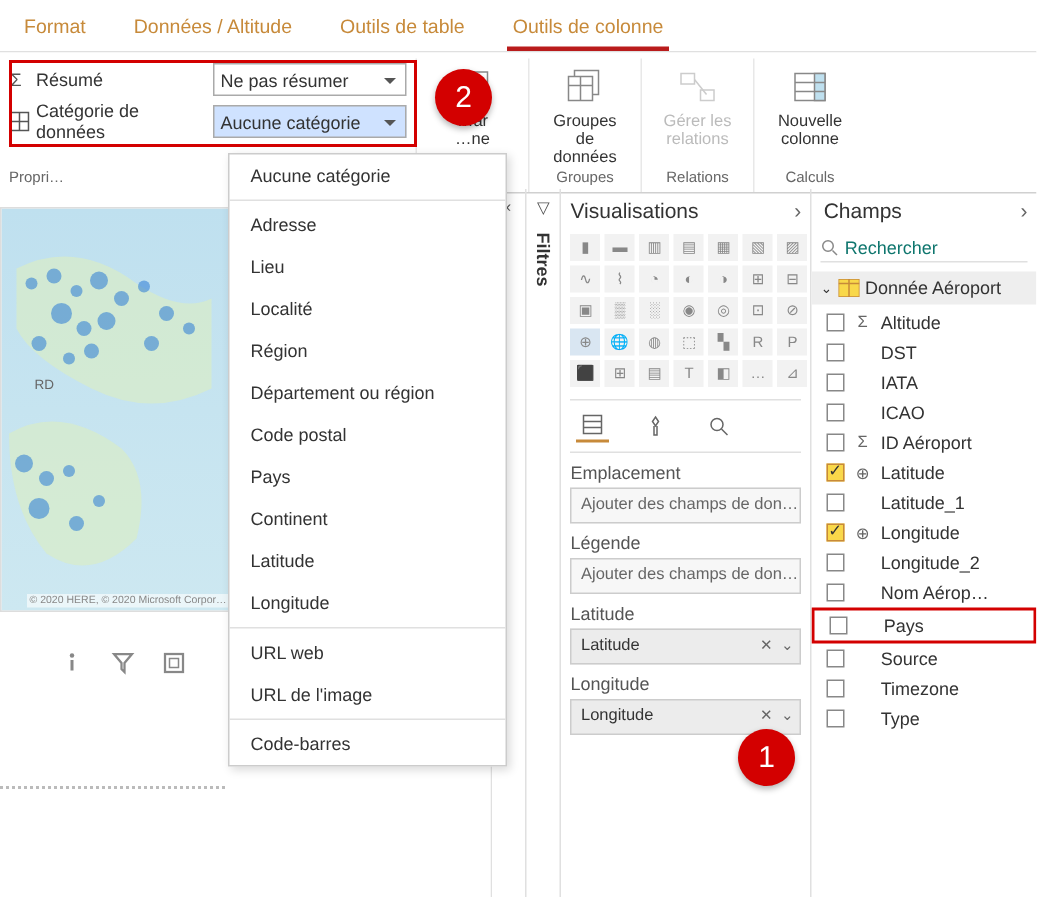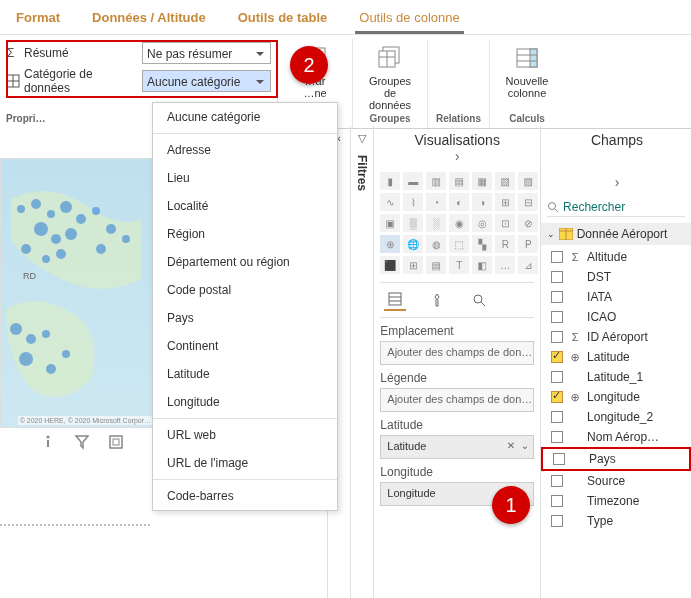--- a/index.html
+++ b/index.html
@@ -1,26 +1,26 @@
 <!DOCTYPE html>
 <html><head>
 <meta charset="utf-8">
 <style>
 * { box-sizing: border-box; margin: 0; padding: 0; }
 body { font-family: "Segoe UI", Arial, sans-serif; font-size: 12px; color: #333; background: #fff; width: 691px; height: 598px; overflow: hidden; position: relative; }
 
 
 .ribbon-tabs { display: flex; gap: 24px; padding: 4px 12px 0; border-bottom: 1px solid #e0e0e0; }
-.ribbon-tab { padding: 6px 4px; font-size: 13px; color: #c78a3a; cursor: pointer; font-weight: bold; }
-.ribbon-tab.active { border-bottom: 3px solid #737373; font-weight: 400; }
+.ribbon-tab { padding: 6px 4px; font-size: 13px; color: #c78a3a; cursor: pointer; }
+.ribbon-tab.active { border-bottom: 3px solid #b91c1c; font-weight: 400; }
 
 
 .ribbon { display: flex; border-bottom: 1px solid #d0d0d0; padding: 4px 0 0; height: 94px; background: #fff; }
 .ribbon-group { display: flex; flex-direction: column; align-items: center; padding: 2px 8px; border-right: 1px solid #e8e8e8; position: relative; }
-.ribbon-group-label { font-size: 10px; color: #666; margin-top: auto; padding-bottom: 2px; font-weight: bold; }
+.ribbon-group-label { font-size: 10px; color: #666; margin-top: auto; padding-bottom: 2px; }
 .ribbon-props { width: 278px; padding: 2px 6px; }
 .ribbon-props-row { display: flex; align-items: center; height: 24px; margin-bottom: 4px; }
 .ribbon-props-label { display: flex; align-items: center; width: 136px; font-size: 12px; }
 .ribbon-props-label svg { margin-right: 4px; }
 .ribbon-select { border: 1px solid #aaa; height: 22px; font-size: 12px; padding: 4px 18px 0 4px; position: relative; background: #fff; flex: 1; }
 .ribbon-select.highlight { background: #cfe2ff; }
 .ribbon-select::after { content: ""; position: absolute; right: 6px; top: 9px; border: 4px solid transparent; border-top-color: #555; }
 .red-box { border: 2px solid #d30000; position: absolute; }
 
 
@@ -29,35 +29,35 @@
 .ribbon-icon { width: 30px; height: 30px; display: flex; align-items: center; justify-content: center; margin-bottom: 2px; }
 
 
 .dropdown { position: absolute; left: 152px; top: 102px; width: 186px; background: #fff; border: 1px solid #ccc; box-shadow: 2px 2px 6px rgba(0,0,0,0.15); z-index: 50; }
 .dropdown-item { padding: 7px 14px; font-size: 12px; cursor: pointer; }
 .dropdown-sep { height: 1px; background: #e0e0e0; margin: 2px 0; }
 
 
 .main { display: flex; position: absolute; top: 126px; left: 0; right: 0; bottom: 0; }
 .canvas-area { width: 338px; position: relative; background: #fff; }
-.map { position: absolute; left: 0; top: 32px; width: 156px; height: 270px; background: linear-gradient(#bfe0ef, #cde8f1); border: 1px solid #ddd; overflow: hidden; }
+.map { position: absolute; left: 0; top: 12px; width: 156px; height: 270px; background: linear-gradient(#bfe0ef, #cde8f1); border: 1px solid #ddd; overflow: hidden; }
 .map-attr { position: absolute; bottom: 2px; right: 2px; font-size: 7px; color: #888; background: rgba(255,255,255,0.6); padding: 1px 2px; }
 .map-dots { position: absolute; inset: 0; }
 .canvas-tools { position: absolute; left: 40px; top: 308px; display: flex; gap: 18px; }
 .canvas-tools svg { color: #888; }
 .dotted-line { position:absolute; left: 0; top: 398px; width: 150px; border-top: 2px dotted #bbb; }
 
 
 .side-rail { width: 24px; border-left: 1px solid #e0e0e0; display: flex; flex-direction: column; align-items: center; padding-top: 6px; gap: 10px; }
 .side-rail .chev { font-size: 11px; color: #555; }
 .side-rail .vtext { writing-mode: vertical-rl; font-size: 12px; color: #333; font-weight: 600; }
 
 
 .viz-panel { width: 172px; border-left: 1px solid #e0e0e0; padding: 4px 6px; overflow: hidden; }
-.panel-header { display: flex; justify-content: space-between; align-items: center; font-size: 14px; font-weight: 400; padding: 2px 0 8px; flex-direction: column; }
+.panel-header { display: flex; justify-content: space-between; align-items: center; font-size: 14px; font-weight: 400; padding: 2px 0 8px; }
 .panel-header .chev { color: #666; }
 .viz-grid { display: grid; grid-template-columns: repeat(7, 20px); gap: 3px; margin-bottom: 8px; }
 .viz-cell { width: 20px; height: 18px; background: #f2f2f2; display: flex; align-items: center; justify-content: center; font-size: 10px; color: #888; }
 .viz-cell.sel { background: #f9d84a; }
 .viz-cell.globe { background: #d9e6f2; }
 .viz-tabs { display: flex; gap: 20px; padding: 6px 4px; border-bottom: 1px solid #e0e0e0; border-top: 1px solid #e0e0e0; }
 .viz-tabs .t { width: 22px; height: 22px; display: flex; align-items: center; justify-content: center; color: #666; }
 .viz-tabs .t.on { border-bottom: 2px solid #c78a3a; }
 .field-section { margin-top: 6px; }
 .field-label { font-size: 12px; color: #555; margin: 6px 0 3px; }
@@ -144,20 +144,31 @@
             <line x1="10" y1="6" x2="10" y2="22" stroke="#888"></line>
           </svg>
         </div>
       <span style="white-space:pre-line">Groupes de
 données</span>
     </div>
     <div class="ribbon-group-label">Groupes</div>
   </div>
 
   <div class="ribbon-group">
+    <div class="ribbon-btn disabled">
+      <div class="ribbon-icon">
+          <svg width="26" height="26" viewBox="0 0 26 26">
+            <rect x="2" y="4" width="9" height="7" fill="none" stroke="#ccc"></rect>
+            <rect x="15" y="15" width="9" height="7" fill="none" stroke="#ccc"></rect>
+            <line x1="11" y1="8" x2="19" y2="18" stroke="#ccc"></line>
+          </svg>
+        </div>
+      <span style="white-space:pre-line">Gérer les
+relations</span>
+    </div>
     <div class="ribbon-group-label">Relations</div>
   </div>
 
   <div class="ribbon-group" style="border-right:none">
     <div class="ribbon-btn">
       <div class="ribbon-icon">
           <svg width="26" height="26" viewBox="0 0 26 26">
             <rect x="3" y="4" width="20" height="18" fill="none" stroke="#888"></rect>
             <rect x="16" y="4" width="7" height="18" fill="#bfe0ef" stroke="#888"></rect>
             <line x1="3" y1="10" x2="23" y2="10" stroke="#888"></line>

